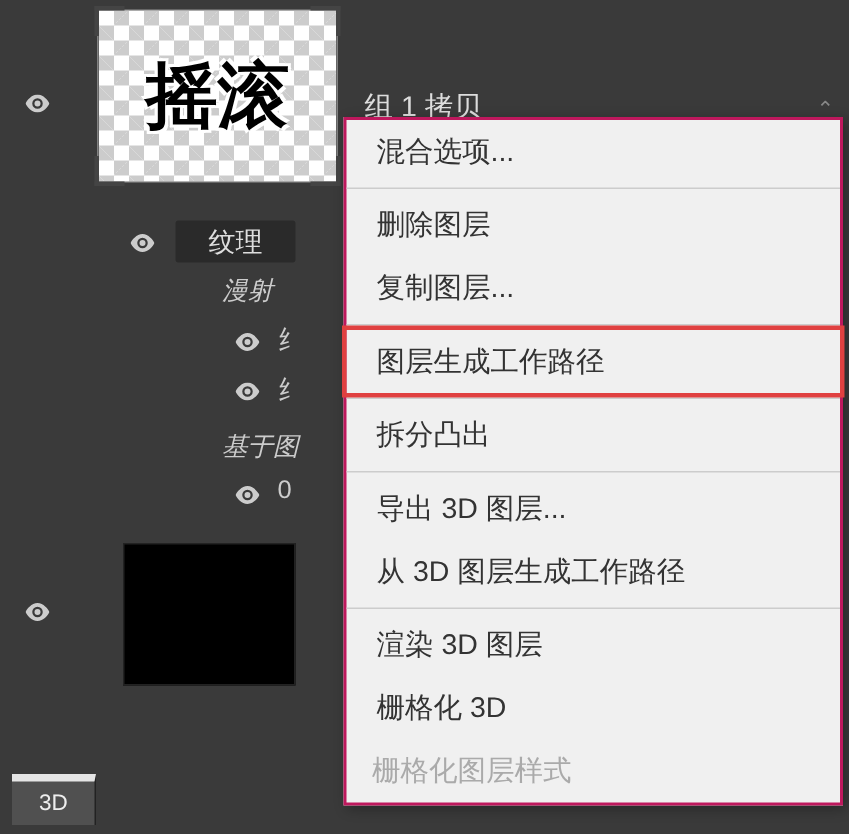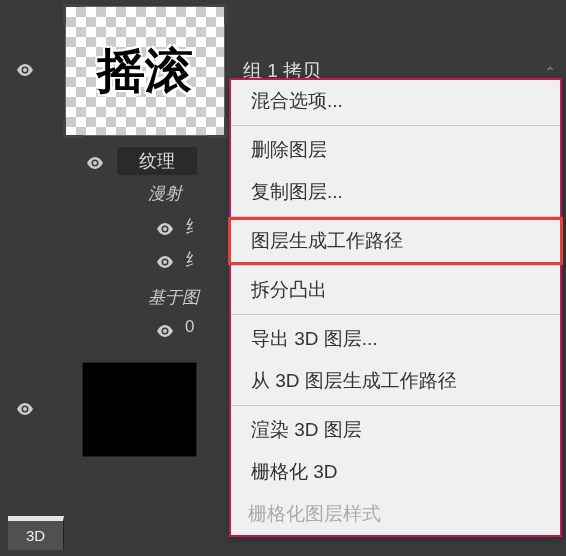--- a/index.html
+++ b/index.html
@@ -33,21 +33,21 @@
     .eye-icon svg {
       width: 16px;
       height: 12px;
       fill: #ccc;
     }
     .thumbnail-container {
       position: absolute;
       left: 65px;
       top: 6px;
       width: 160px;
-      height: 130px;
+      height: 116px;
       background-image: 
         linear-gradient(45deg, #ccc 25%, transparent 25%),
         linear-gradient(-45deg, #ccc 25%, transparent 25%),
         linear-gradient(45deg, transparent 75%, #ccc 75%),
         linear-gradient(-45deg, transparent 75%, #ccc 75%);
       background-size: 20px 20px;
       background-position: 0 0, 0 10px, 10px -10px, -10px 0px;
       background-color: #fff;
       border: 1px solid #666;
     }

